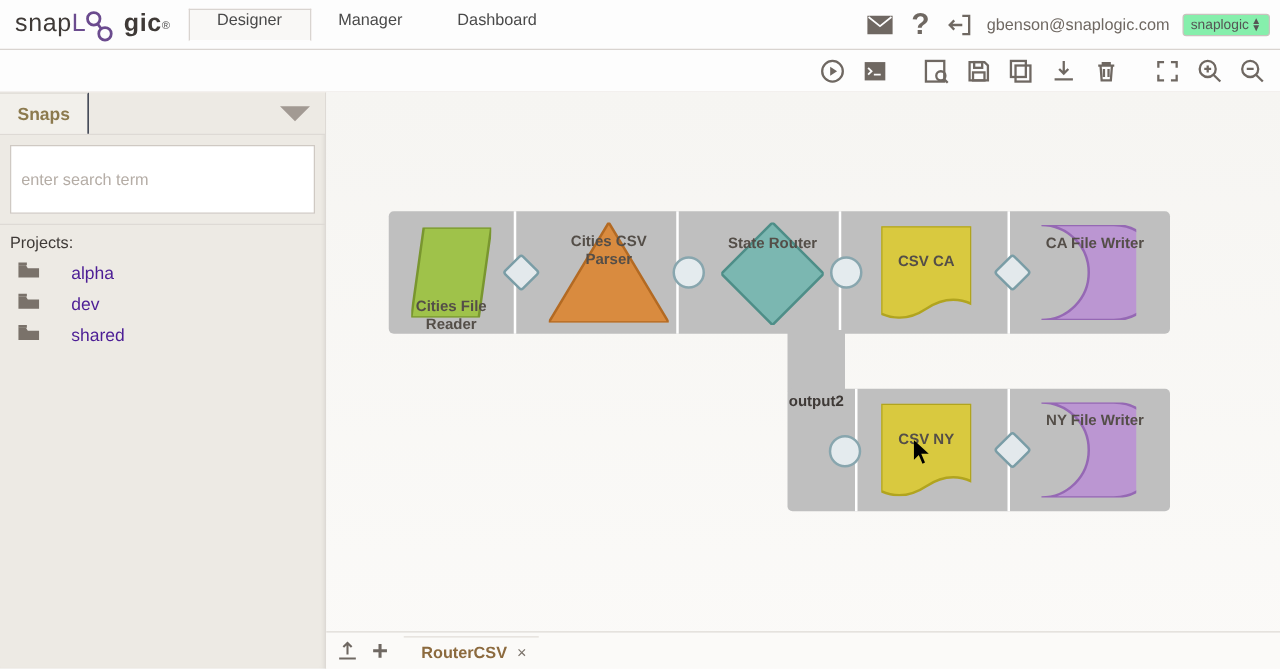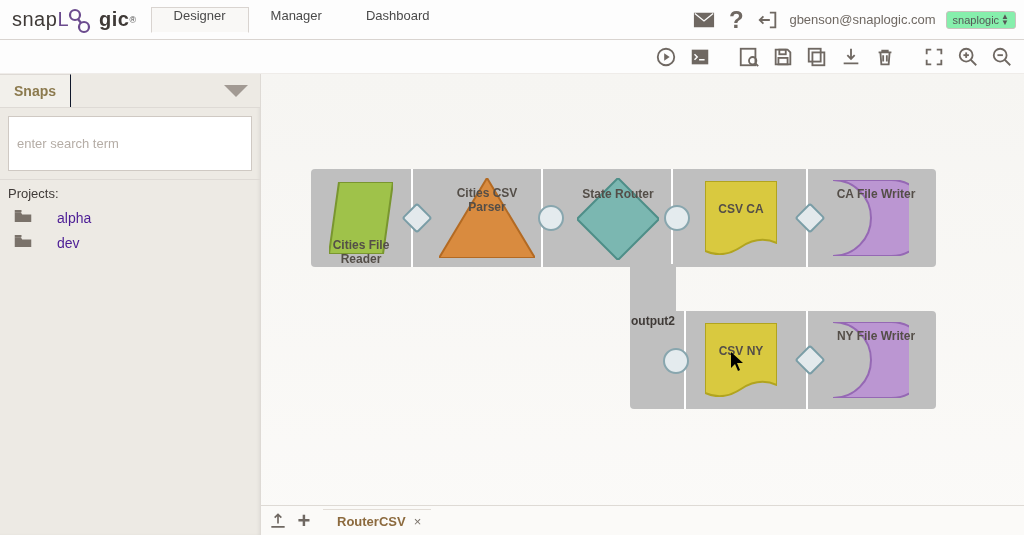--- a/index.html
+++ b/index.html
@@ -349,20 +349,27 @@
           </svg></span>
       <span>alpha</span>
     </div>
     <div class="proj-item">
       <span class="folder-ico"><svg viewBox="0 0 24 18">
             <path d="M1 4h8l2 3h12v10H1z" fill="#7a726a"></path>
             <rect x="1" y="1" width="9" height="3" fill="#7a726a"></rect>
           </svg></span>
       <span>dev</span>
     </div>
+    <div class="proj-item">
+      <span class="folder-ico"><svg viewBox="0 0 24 18">
+            <path d="M1 4h8l2 3h12v10H1z" fill="#7a726a"></path>
+            <rect x="1" y="1" width="9" height="3" fill="#7a726a"></rect>
+          </svg></span>
+      <span>shared</span>
+    </div>
   </div>
 
   <div class="canvas-wrap">
     <div class="canvas">
 
       <div class="snap-bg" style="left:50px; top:95px; width:625px;"></div>
 
       <div class="sep-line" style="left:150px; top:95px; height:98px;"></div>
       <div class="sep-line" style="left:280px; top:95px; height:98px;"></div>
       <div class="sep-line" style="left:410px; top:95px; height:98px;"></div>

